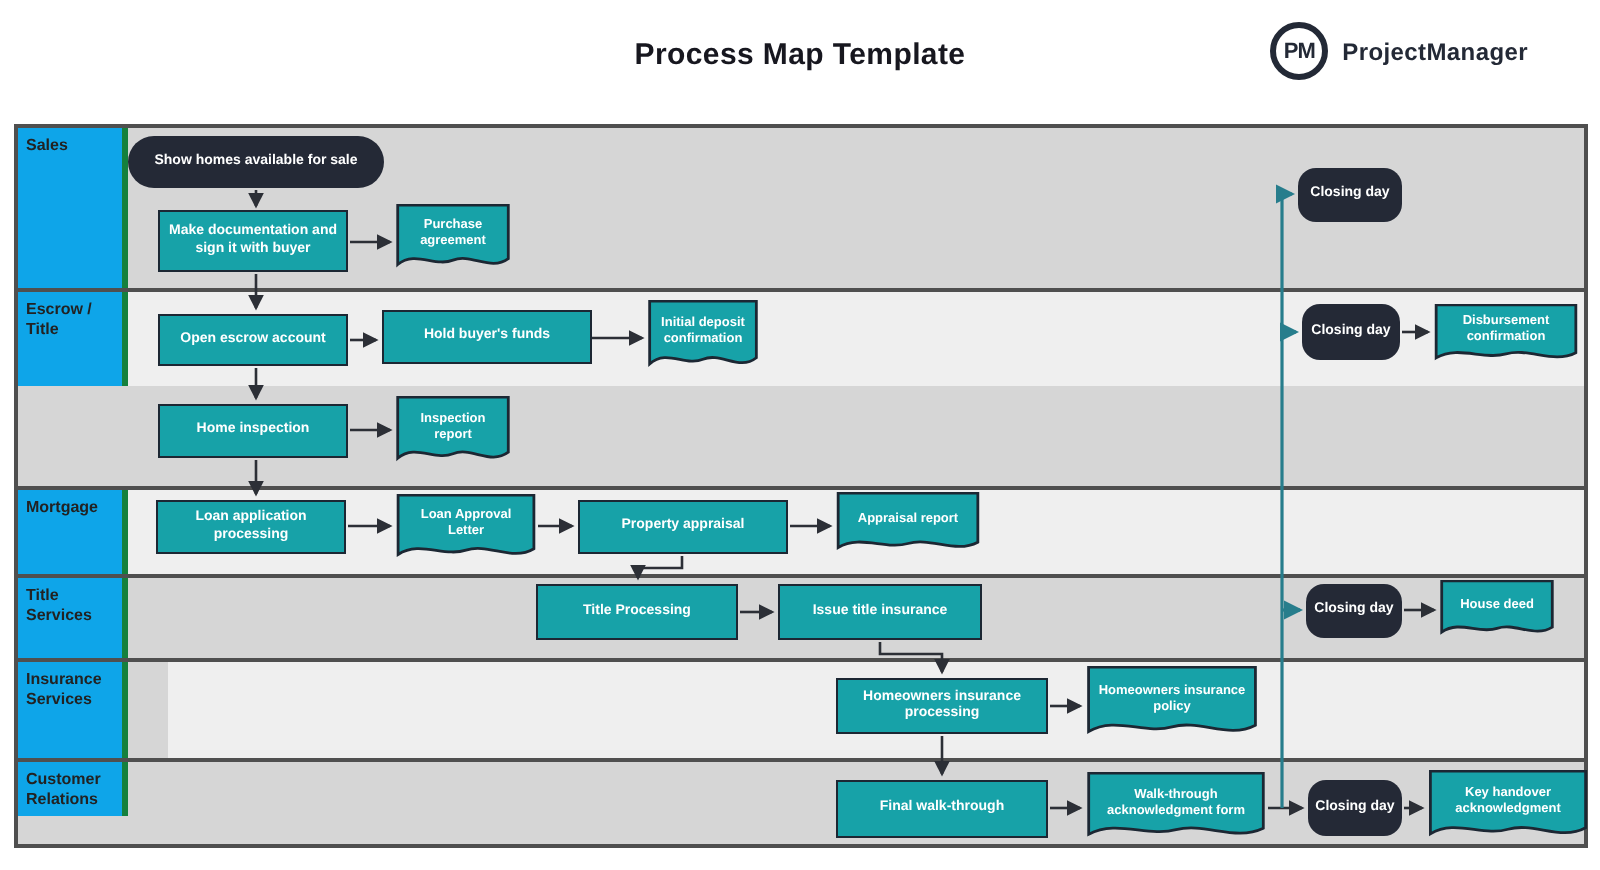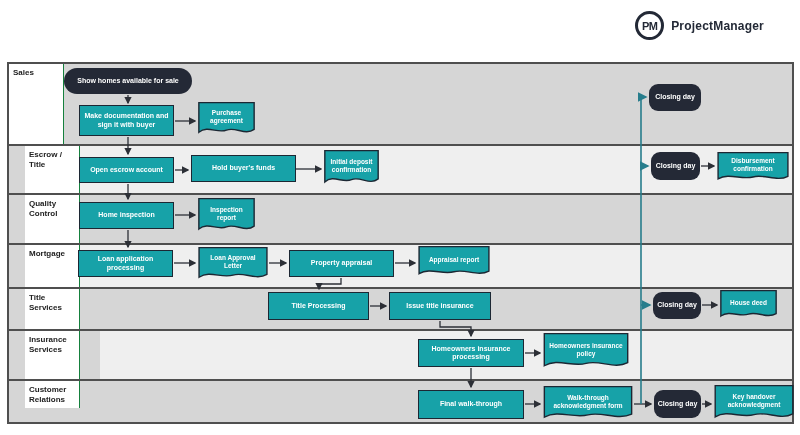--- a/index.html
+++ b/index.html
@@ -8,22 +8,22 @@
 
   
   .title { position: absolute; left: 0; right: 0; top: 19px; text-align: center; font-size: 15px; font-weight: bold; color: #17171f; letter-spacing: 0.2px; }
   .logo { position: absolute; top: 11px; right: 36px; display: flex; align-items: center; gap: 7px; }
   .logo-circle { width: 29px; height: 29px; border: 3px solid #232936; border-radius: 50%; display: flex; align-items: center; justify-content: center; font-size: 11px; font-weight: bold; color: #232936; letter-spacing: -0.5px; }
   .logo-text { font-size: 12px; font-weight: bold; color: #232936; letter-spacing: 0.2px; }
 
   
   .diagram { position: absolute; left: 7px; top: 62px; width: 787px; height: 362px; border: 2px solid #4f4f4f; background: #d6d6d6; }
   .lane { position: absolute; left: 0; width: 100%; display: flex; }
-  .lane + .lane { border-top: 2px solid #4f4f4f; padding-left: 16px; }
-  .lane-label { width: 55px; background: #ffffff; border-right: 1px solid #15803d; padding: 4px 3px 0 4px; font-size: 8px; font-weight: bold; color: #222; line-height: 1.25; }
+  .lane + .lane { border-top: 2px solid #4f4f4f; }
+  .lane-label { width: 55px; background: #0ea5e9; border-right: 3px solid #15803d; padding: 4px 3px 0 4px; font-size: 8px; font-weight: bold; color: #222; line-height: 1.25; }
   .lane-body { flex: 1; }
   .lane.gray .lane-body { background: #d6d6d6; }
   .lane.light .lane-body { background: #efefef; }
 
   
   .wires { position: absolute; left: 0; top: 0; width: 787px; height: 362px; z-index: 1; }
   .wire-dark { stroke: #2c2f36; stroke-width: 1.3; fill: none; }
   .wire-teal { stroke: #277d8c; stroke-width: 1.6; fill: none; }
 
   
@@ -34,38 +34,35 @@
   .doc { background: transparent; border: none; font-size: 6.5px; padding-bottom: 7px; }
   .doc .doc-shape { position: absolute; inset: 0; width: 100%; height: 100%; z-index: 0; }
   .doc .doc-shape path { fill: #17a2a8; stroke: #1c2733; stroke-width: 1.4; }
   .doc span { position: relative; z-index: 1; }
 </style>
 </head>
 <body>
 
 <div class="page">
 
+  <div class="title">Process Map Template</div>
 
   <div class="logo">
     <div class="logo-circle">PM</div>
     <div class="logo-text">ProjectManager</div>
   </div>
 
   <div class="diagram">
 
     <div class="lane gray" style="top:0;   height:80px;">
       <div class="lane-label">Sales</div>
         <div class="lane-body"></div>
     </div>
     <div class="lane light" style="top:80px;  height:49px;">
       <div class="lane-label">Escrow / Title</div>
-        <div class="lane-body"></div>
-    </div>
-    <div class="lane gray" style="top:129px; height:50px;">
-      <div class="lane-label">Quality Control</div>
         <div class="lane-body"></div>
     </div>
     <div class="lane light" style="top:179px; height:48px;">
       <div class="lane-label">Mortgage</div>
         <div class="lane-body"></div>
     </div>
     <div class="lane gray" style="top:223px; height:42px;">
       <div class="lane-label">Title Services</div>
         <div class="lane-body"></div>
     </div>

